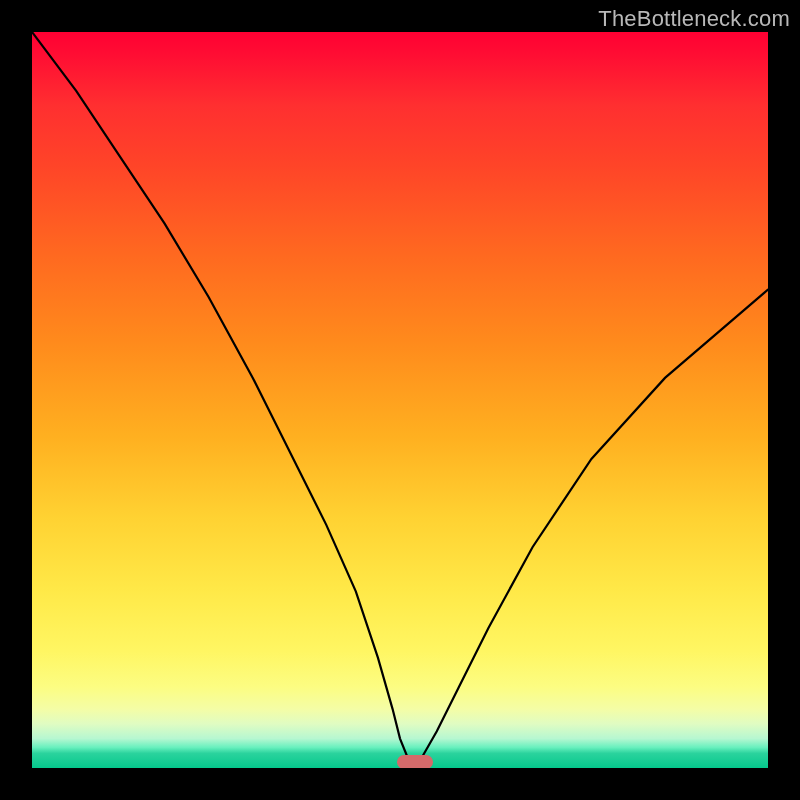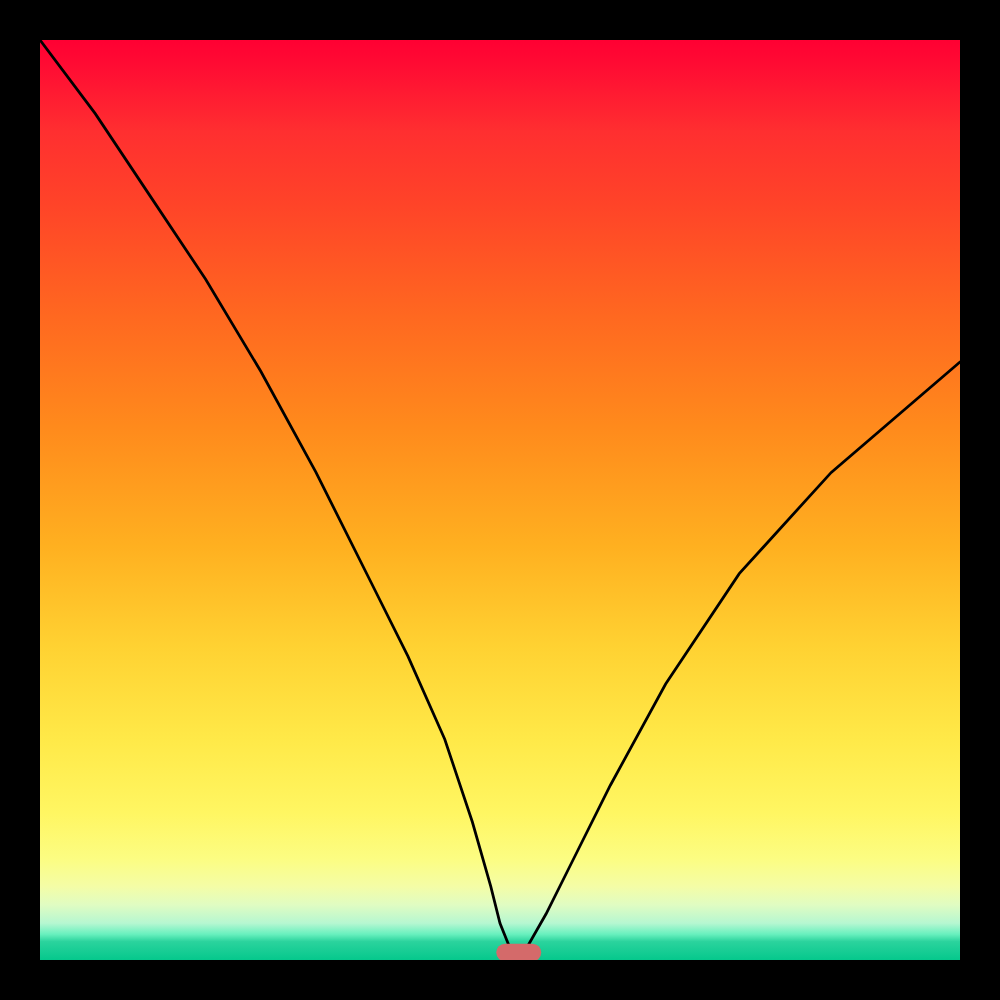--- a/index.html
+++ b/index.html
@@ -79,20 +79,21 @@
     letter-spacing: 0.2px;
     font-weight: 400;
     user-select: none;
   }
 </style>
 </head>
 <body>
 
 <div class="frame">
 
+  <div class="watermark">TheBottleneck.com</div>
 
   <div class="plot-area">
     <div class="gradient"></div>
 
     <svg class="curve" viewBox="0 0 736 736" preserveAspectRatio="none">
       <path d="M0.0 0.0 L44.2 58.9 L88.3 125.1 L132.5 191.4 L176.6 265.0 L220.8 345.9 L265.0 434.2 L294.4 493.1 L323.8 559.4 L345.9 625.6 L360.6 677.1 L368.0 706.6 L375.4 725.0 L382.7 736.0 L390.1 725.0 L404.8 699.2 L426.9 655.0 L456.3 596.2 L500.5 515.2 L559.4 426.9 L633.0 345.9 L736.0 257.6"></path>
     </svg>
 
     <div class="min-marker" style="left:382.72px; top:730px; background:#d46a6a;"></div>
   </div>

